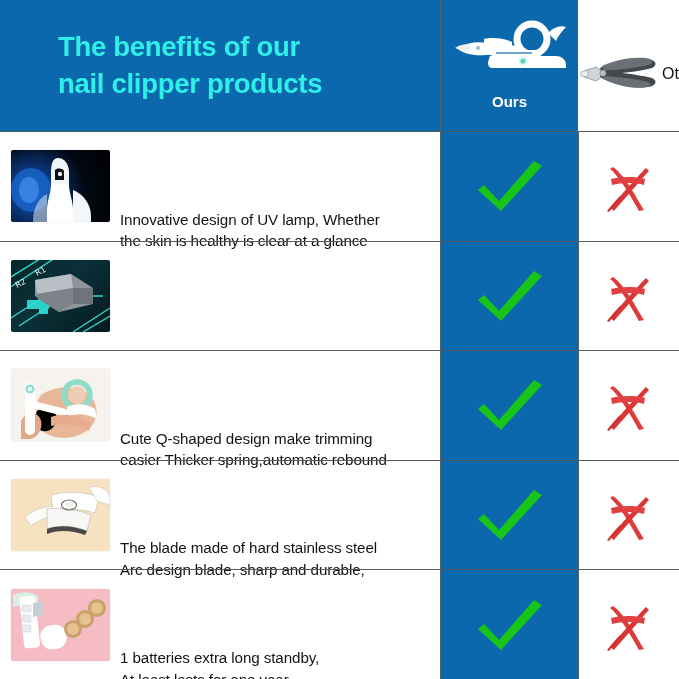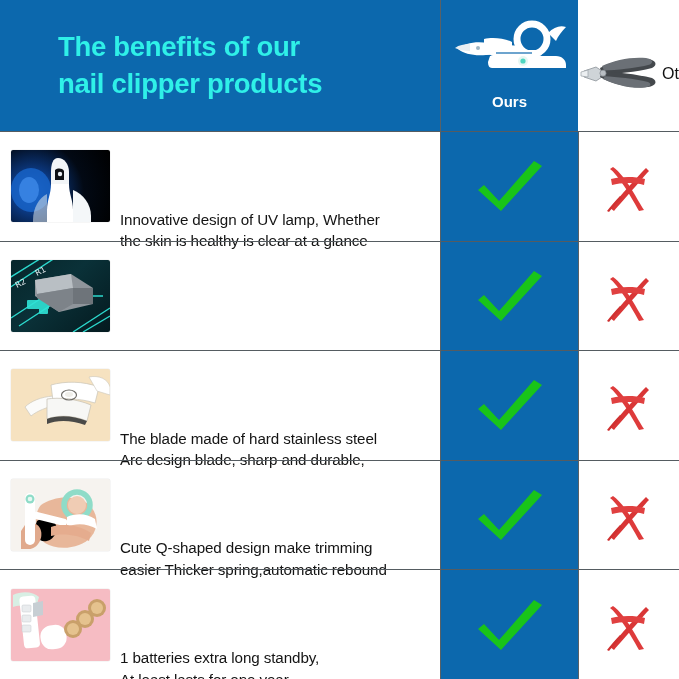--- a/index.html
+++ b/index.html
@@ -220,72 +220,72 @@
           <path d="M12 10 C18 14, 26 24, 34 38 C38 45, 41 50, 43 53 L38 54 C34 47, 28 36, 21 26 C16 19, 12 14, 9 12 Z" fill="#de3b3b"></path>
           <path d="M45 11 C40 16, 31 26, 22 36 C16 43, 12 48, 9 51 L13 54 C18 48, 26 39, 34 30 C40 23, 45 17, 48 14 Z" fill="#d93636"></path>
           <path d="M10 22 C18 20, 32 19, 44 22 L43 28 C32 25, 19 26, 11 28 Z" fill="#e04040"></path>
           <path d="M6 54 C9 50, 14 44, 19 39 L21 41 C16 46, 11 51, 8 55 Z" fill="#cf3131"></path>
         </svg>
       </div>
     </div>
 
     <div class="row">
       <div class="cell-thumb">
-        <div class="thumb tb3">
-          <svg width="99" height="72" viewBox="0 0 99 72">
-            <path d="M14 38 C20 32, 30 28, 42 27 L46 36 C36 38, 26 42, 20 47 Z" fill="#fbfbfa" stroke="#ccc7bb" stroke-width="0.7"></path>
-            <path d="M40 16 C54 12, 72 12, 88 18 L84 34 C68 29, 52 29, 42 32 Z" fill="#ffffff" stroke="#c9c4b8" stroke-width="0.7"></path>
-            <path d="M36 30 C48 28, 66 30, 80 36 L76 52 C62 46, 46 46, 36 50 Z" fill="#f7f7f5" stroke="#c9c4b8" stroke-width="0.8"></path>
-            <path d="M36 50 C46 46, 62 46, 76 52 L74 56 C60 51, 46 51, 36 55 Z" fill="#4a4a48"></path>
-            <ellipse cx="58" cy="26" rx="7.5" ry="5" fill="none" stroke="#6f6d68" stroke-width="1.2"></ellipse>
-            <ellipse cx="58" cy="25.5" rx="4" ry="2.4" fill="#efeee9"></ellipse>
-            <path d="M78 8 C88 6, 97 10, 99 18 L99 26 L86 22 Z" fill="#ffffff" stroke="#cbc6ba" stroke-width="0.6"></path>
-          </svg>
-        </div>
-      </div>
-      <div class="cell-text">
-        <div class="feat-text">The blade made of hard stainless steel
-Arc design blade, sharp and durable,</div>
-      </div>
-      <div class="cell-ours">
-        <svg class="mark" width="72" height="58" viewBox="0 0 72 58">
-          <path d="M4 33 L10 28 L25 44 L60 4 L68 9 L27 54 Z" fill="#19c419"></path>
-        </svg>
-      </div>
-      <div class="cell-others">
-        <svg class="mark" width="56" height="58" viewBox="0 0 56 58">
-          <path d="M12 10 C18 14, 26 24, 34 38 C38 45, 41 50, 43 53 L38 54 C34 47, 28 36, 21 26 C16 19, 12 14, 9 12 Z" fill="#de3b3b"></path>
-          <path d="M45 11 C40 16, 31 26, 22 36 C16 43, 12 48, 9 51 L13 54 C18 48, 26 39, 34 30 C40 23, 45 17, 48 14 Z" fill="#d93636"></path>
-          <path d="M10 22 C18 20, 32 19, 44 22 L43 28 C32 25, 19 26, 11 28 Z" fill="#e04040"></path>
-          <path d="M6 54 C9 50, 14 44, 19 39 L21 41 C16 46, 11 51, 8 55 Z" fill="#cf3131"></path>
-        </svg>
-      </div>
-    </div>
-
-    <div class="row">
-      <div class="cell-thumb">
         <div class="thumb tb4">
           <svg width="99" height="72" viewBox="0 0 99 72">
             <path d="M30 26 C42 18, 58 16, 72 22 C86 28, 90 46, 80 58 C70 70, 46 72, 34 64 C24 57, 22 34, 30 26 Z" fill="#e8b79a"></path>
             <path d="M26 42 C32 38, 40 38, 44 44 C48 50, 44 60, 36 62 C28 64, 22 56, 24 48 Z" fill="#dfa display"></path>
             <path d="M14 46 C20 42, 28 44, 30 52 C32 60, 26 70, 18 70 L10 70 L10 52 Z" fill="#e0a98c"></path>
             <rect x="14" y="14" width="10" height="52" rx="5" fill="#ffffff"></rect>
             <circle cx="19" cy="20" r="4.5" fill="#8fdcc8"></circle>
             <circle cx="19" cy="20" r="2.3" fill="#e6f8f3"></circle>
             <rect x="22" y="32" width="36" height="7" rx="3.5" fill="#ffffff" transform="rotate(14 22 32)"></rect>
             <circle cx="66" cy="26" r="13" fill="none" stroke="#8fdcc8" stroke-width="5.5"></circle>
             <circle cx="66" cy="26" r="9" fill="#f0ccb4"></circle>
             <path d="M56 38 C64 34, 76 34, 84 40 L86 50 C76 44, 64 44, 56 48 Z" fill="#ffffff"></path>
             <path d="M40 48 C52 44, 68 46, 80 54 L78 62 C66 55, 50 54, 40 57 Z" fill="#e5ac8e"></path>
           </svg>
         </div>
       </div>
       <div class="cell-text">
         <div class="feat-text">Cute Q-shaped design make trimming
 easier Thicker spring,automatic rebound</div>
+      </div>
+      <div class="cell-ours">
+        <svg class="mark" width="72" height="58" viewBox="0 0 72 58">
+          <path d="M4 33 L10 28 L25 44 L60 4 L68 9 L27 54 Z" fill="#19c419"></path>
+        </svg>
+      </div>
+      <div class="cell-others">
+        <svg class="mark" width="56" height="58" viewBox="0 0 56 58">
+          <path d="M12 10 C18 14, 26 24, 34 38 C38 45, 41 50, 43 53 L38 54 C34 47, 28 36, 21 26 C16 19, 12 14, 9 12 Z" fill="#de3b3b"></path>
+          <path d="M45 11 C40 16, 31 26, 22 36 C16 43, 12 48, 9 51 L13 54 C18 48, 26 39, 34 30 C40 23, 45 17, 48 14 Z" fill="#d93636"></path>
+          <path d="M10 22 C18 20, 32 19, 44 22 L43 28 C32 25, 19 26, 11 28 Z" fill="#e04040"></path>
+          <path d="M6 54 C9 50, 14 44, 19 39 L21 41 C16 46, 11 51, 8 55 Z" fill="#cf3131"></path>
+        </svg>
+      </div>
+    </div>
+
+    <div class="row">
+      <div class="cell-thumb">
+        <div class="thumb tb3">
+          <svg width="99" height="72" viewBox="0 0 99 72">
+            <path d="M14 38 C20 32, 30 28, 42 27 L46 36 C36 38, 26 42, 20 47 Z" fill="#fbfbfa" stroke="#ccc7bb" stroke-width="0.7"></path>
+            <path d="M40 16 C54 12, 72 12, 88 18 L84 34 C68 29, 52 29, 42 32 Z" fill="#ffffff" stroke="#c9c4b8" stroke-width="0.7"></path>
+            <path d="M36 30 C48 28, 66 30, 80 36 L76 52 C62 46, 46 46, 36 50 Z" fill="#f7f7f5" stroke="#c9c4b8" stroke-width="0.8"></path>
+            <path d="M36 50 C46 46, 62 46, 76 52 L74 56 C60 51, 46 51, 36 55 Z" fill="#4a4a48"></path>
+            <ellipse cx="58" cy="26" rx="7.5" ry="5" fill="none" stroke="#6f6d68" stroke-width="1.2"></ellipse>
+            <ellipse cx="58" cy="25.5" rx="4" ry="2.4" fill="#efeee9"></ellipse>
+            <path d="M78 8 C88 6, 97 10, 99 18 L99 26 L86 22 Z" fill="#ffffff" stroke="#cbc6ba" stroke-width="0.6"></path>
+          </svg>
+        </div>
+      </div>
+      <div class="cell-text">
+        <div class="feat-text">The blade made of hard stainless steel
+Arc design blade, sharp and durable,</div>
       </div>
       <div class="cell-ours">
         <svg class="mark" width="72" height="58" viewBox="0 0 72 58">
           <path d="M4 33 L10 28 L25 44 L60 4 L68 9 L27 54 Z" fill="#19c419"></path>
         </svg>
       </div>
       <div class="cell-others">
         <svg class="mark" width="56" height="58" viewBox="0 0 56 58">
           <path d="M12 10 C18 14, 26 24, 34 38 C38 45, 41 50, 43 53 L38 54 C34 47, 28 36, 21 26 C16 19, 12 14, 9 12 Z" fill="#de3b3b"></path>
           <path d="M45 11 C40 16, 31 26, 22 36 C16 43, 12 48, 9 51 L13 54 C18 48, 26 39, 34 30 C40 23, 45 17, 48 14 Z" fill="#d93636"></path>

